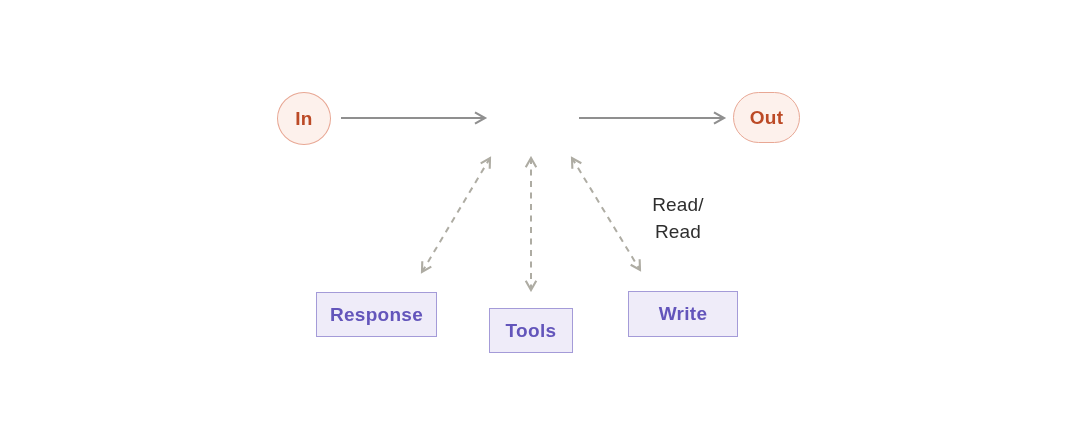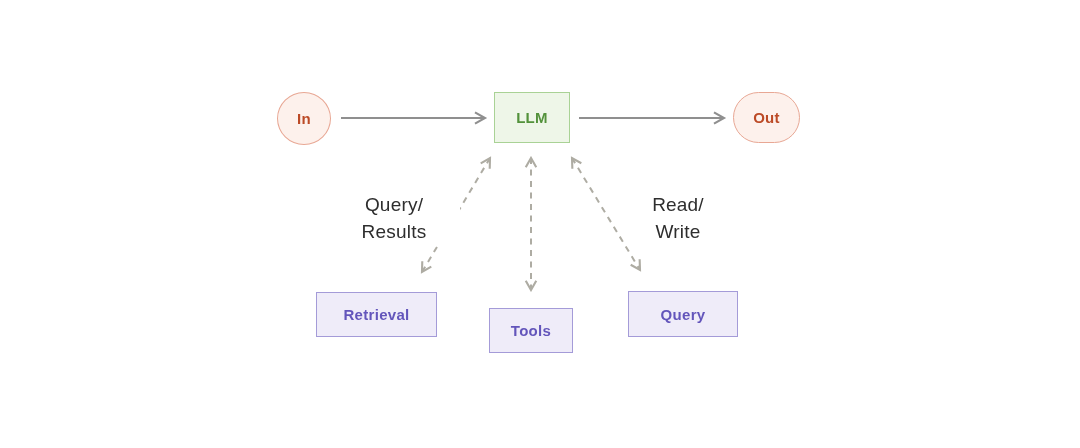--- a/index.html
+++ b/index.html
@@ -22,21 +22,21 @@
   .dashed-edge { stroke: var(--dashed-arrow, #aeaca3); stroke-width: 2; fill: none; stroke-dasharray: 6 5.5; }
   .dashed-head { stroke: var(--dashed-arrow, #aeaca3); fill: none; }
 
   .node {
     position: absolute;
     display: flex;
     align-items: center;
     justify-content: center;
     box-sizing: border-box;
     font-weight: 700;
-    font-size: 15px;
+    font-size: 19px;
     letter-spacing: 0.3px;
   }
   .io {
     background: var(--io-fill, #fdf1ec);
     border: 1.5px solid var(--io-border, #e8a794);
     color: var(--io-text, #bc4a26);
   }
   .node-in  { left: 277px; top: 92px; width: 54px; height: 53px; border-radius: 50%; }
   .node-out { left: 733px; top: 92px; width: 67px; height: 51px; border-radius: 26px; justify-content: center; }
   .node-llm {
@@ -85,42 +85,35 @@
     </defs>
 
     <line class="solid-edge" x1="341" y1="118" x2="485" y2="118" marker-end="url(#head-solid)"></line>
     <line class="solid-edge" x1="579" y1="118" x2="724" y2="118" marker-end="url(#head-solid)"></line>
 
     <line class="dashed-edge" x1="490" y1="158" x2="422" y2="272" marker-start="url(#head-dashed)" marker-end="url(#head-dashed)"></line>
     <line class="dashed-edge" x1="531" y1="158" x2="531" y2="290" marker-start="url(#head-dashed)" marker-end="url(#head-dashed)"></line>
     <line class="dashed-edge" x1="572" y1="158" x2="640" y2="270" marker-start="url(#head-dashed)" marker-end="url(#head-dashed)"></line>
   </svg>
 
-  <div class="edge-label label-query">
-    <span>Query/</span><br>
-    <span>Results</span>
-  </div>
   <div class="edge-label label-read">
     <span>Read/</span><br>
-    <span>Write</span>
+    <span>Read</span>
   </div>
 
   <div class="node io node-in">
     <span>In</span>
-  </div>
-  <div class="node node-llm">
-    <span>LLM</span>
   </div>
   <div class="node io node-out">
     <span>Out</span>
   </div>
 
   <div class="node module node-retrieval">
-    <span>Retrieval</span>
+    <span>Response</span>
   </div>
   <div class="node module node-tools">
     <span>Tools</span>
   </div>
   <div class="node module node-memory">
-    <span>Query</span>
+    <span>Write</span>
   </div>
 
 </div>
 
 </body></html>

